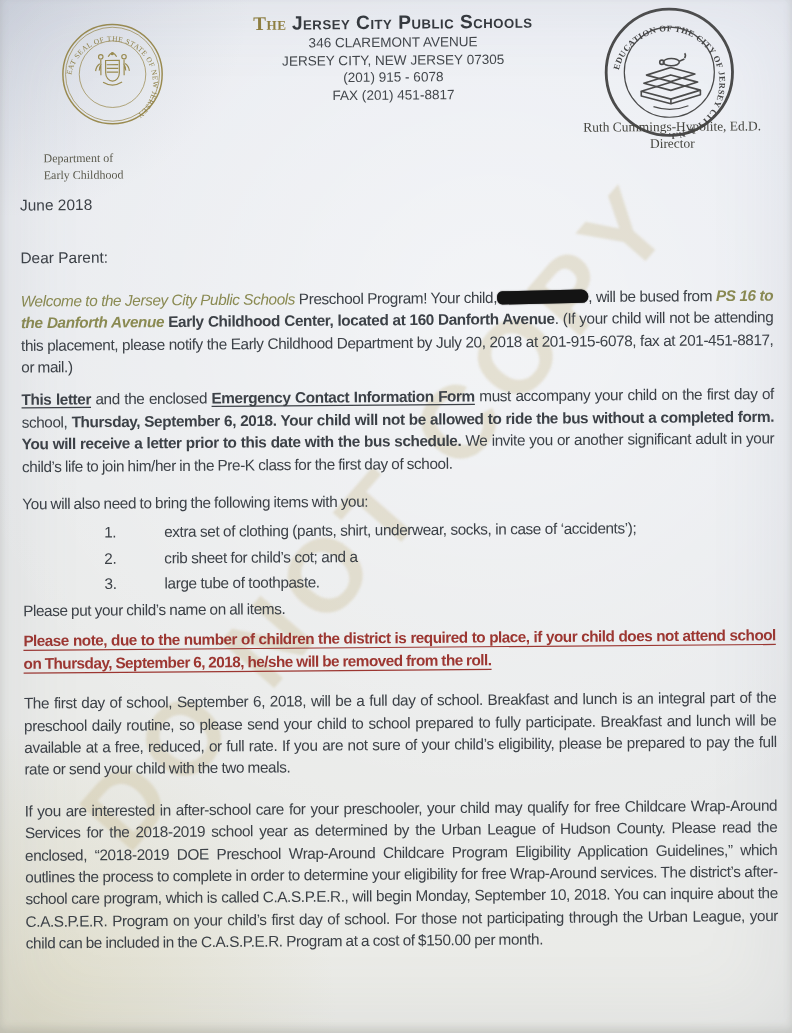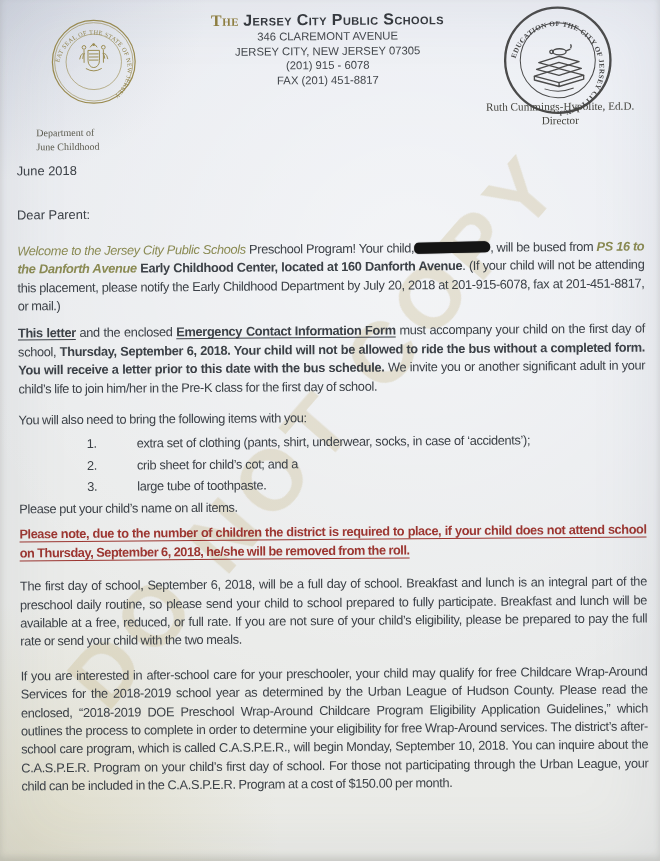--- a/index.html
+++ b/index.html
@@ -125,21 +125,21 @@
           <circle cx="39" cy="33.5" r="2.1"></circle>
           <path d="M39,36.5 v14.5 M38,40 q-3.5,2.5 -4,7 M39.5,40 q-2,3 -2,6.5"></path>
           <circle cx="61" cy="33.5" r="2.1"></circle>
           <path d="M61,36.5 v14.5 M62,40 q3.5,2.5 4,7 M60.5,40 q2,3 2,6.5"></path>
           <path d="M41,57.5 q9,5.5 18,0"></path>
         </g>
       </svg>
     </div>
     <div class="seal-caption">
       <div>Department of</div>
-      <div>June Childhood</div>
+      <div>Early Childhood</div>
     </div>
 
     <div class="header-center">
       <div class="org-title"><span class="run-to">The </span><span class="run-td">Jersey City Public Schools</span></div>
       <div class="addr">346 CLAREMONT AVENUE</div>
       <div class="addr">JERSEY CITY, NEW JERSEY 07305</div>
       <div class="addr">(201) 915 - 6078</div>
       <div class="addr">FAX (201) 451-8817</div>
     </div>
 

